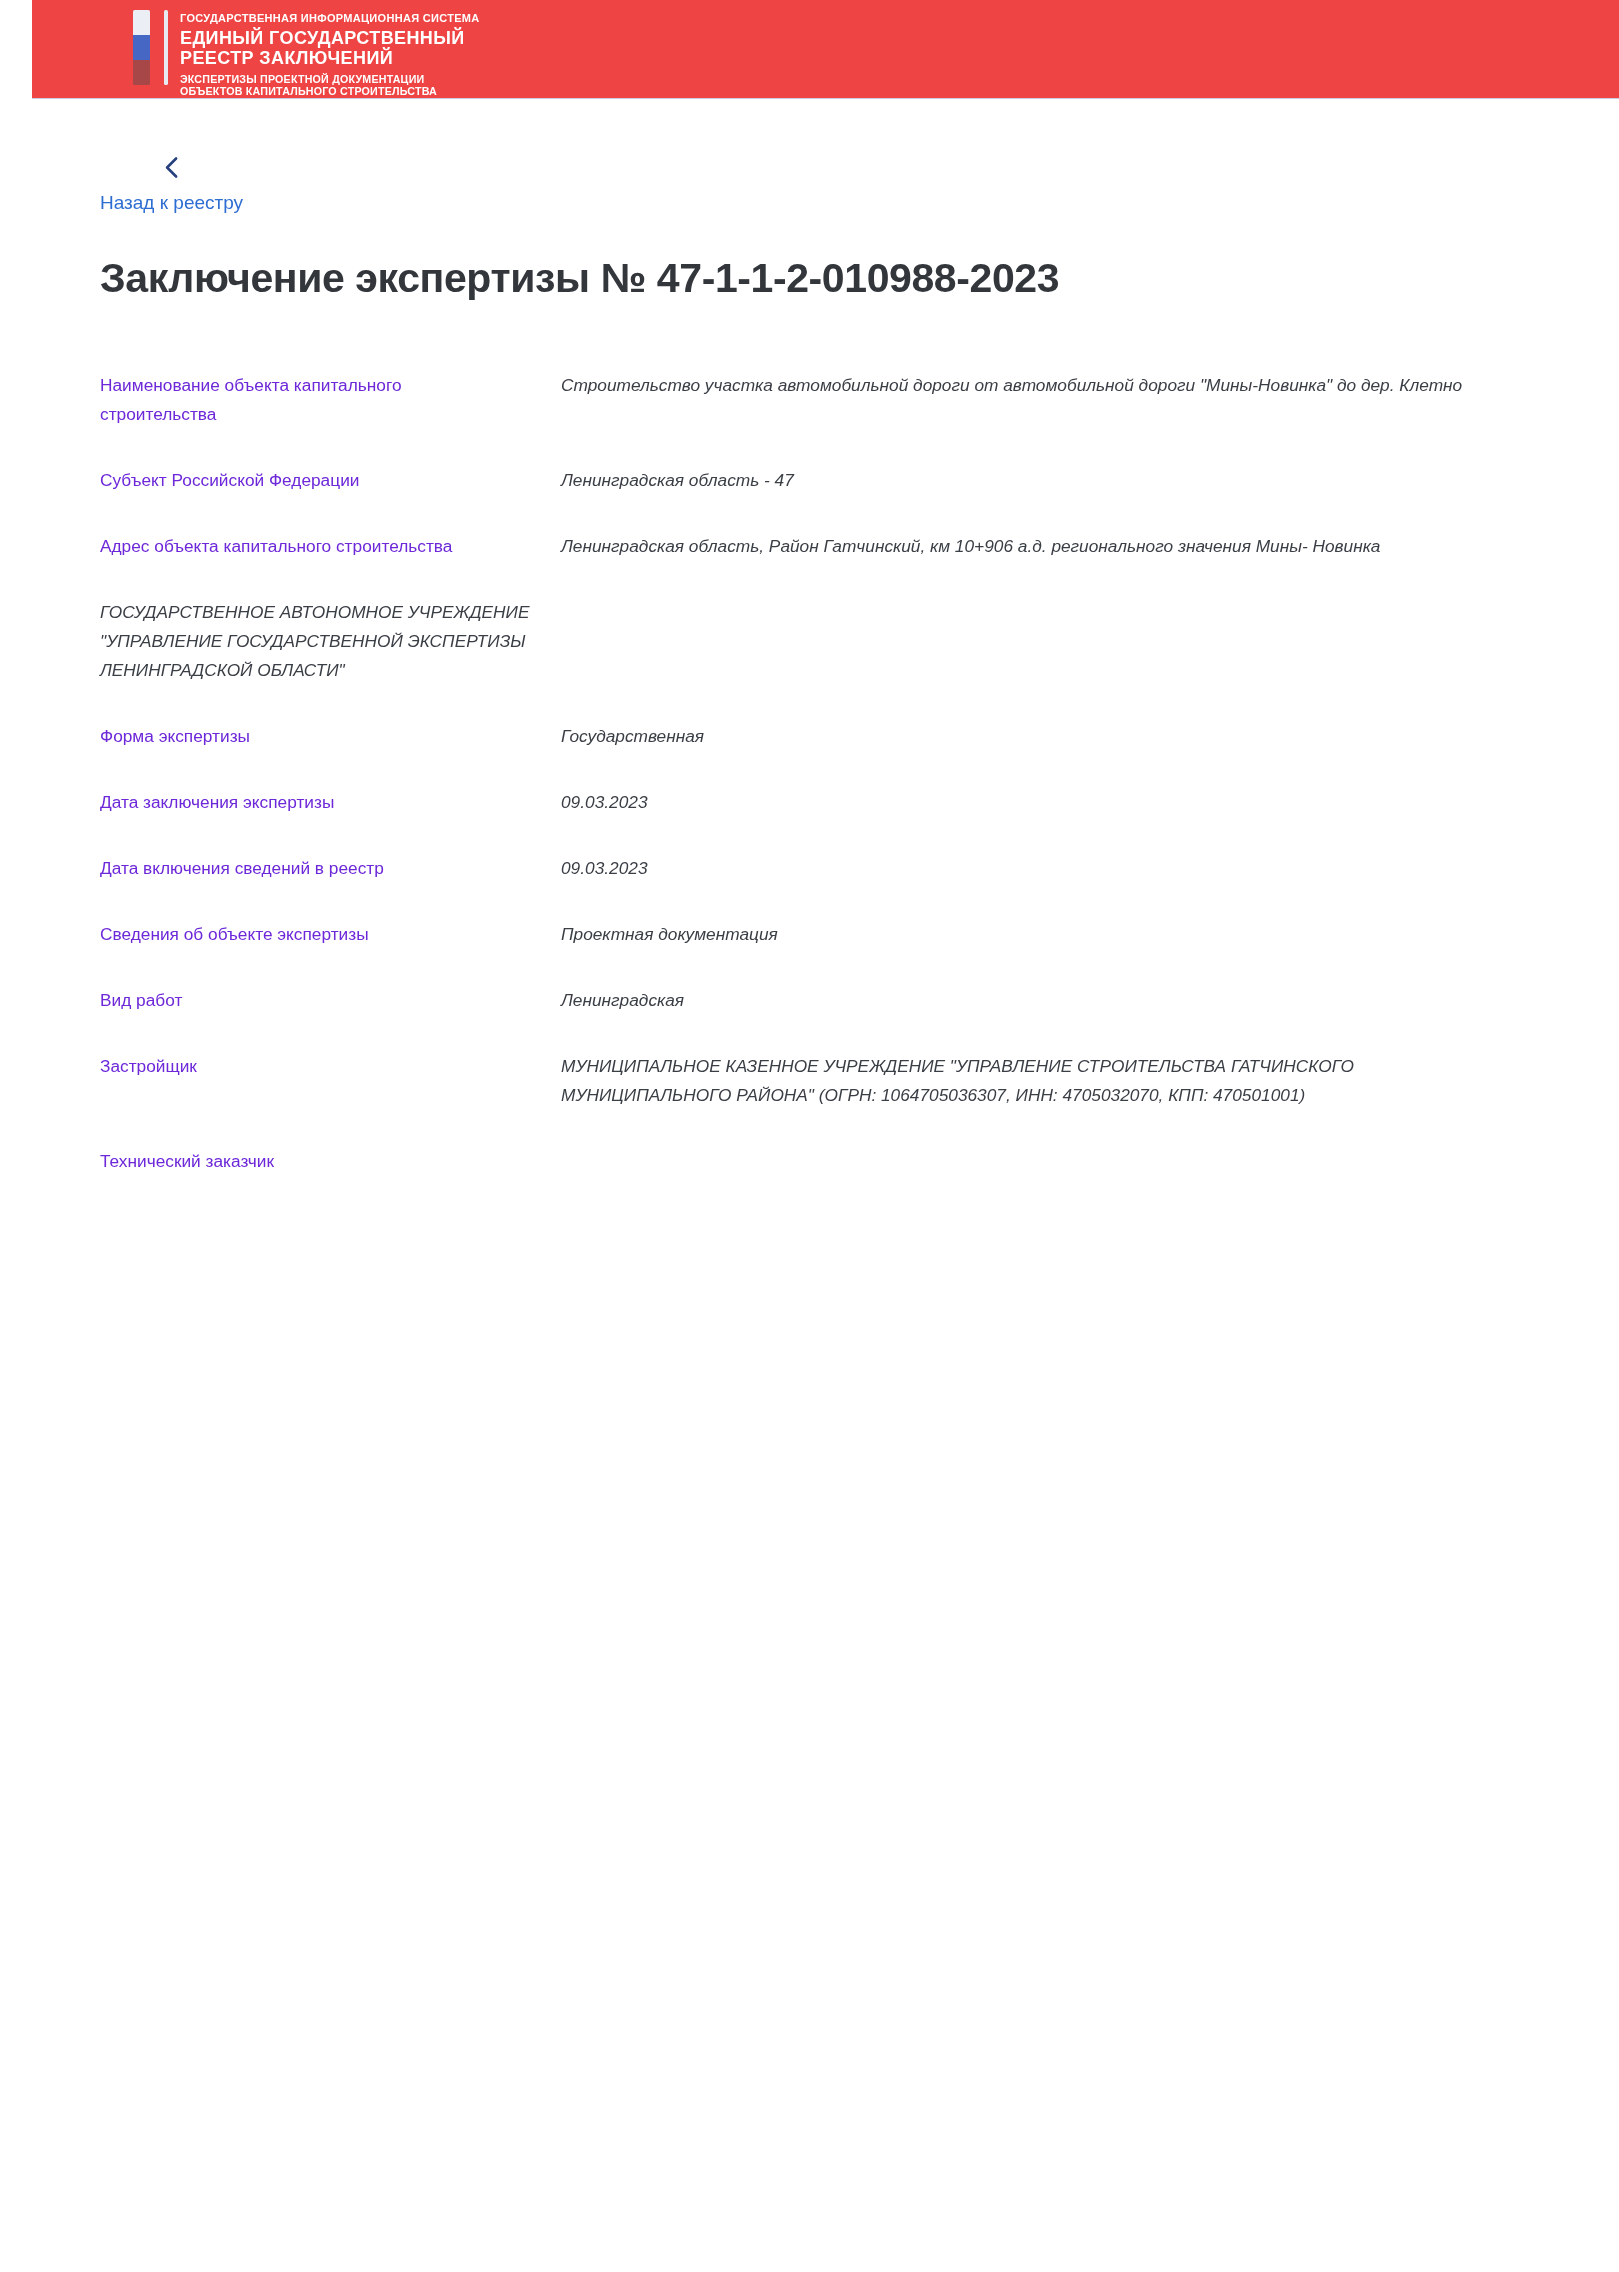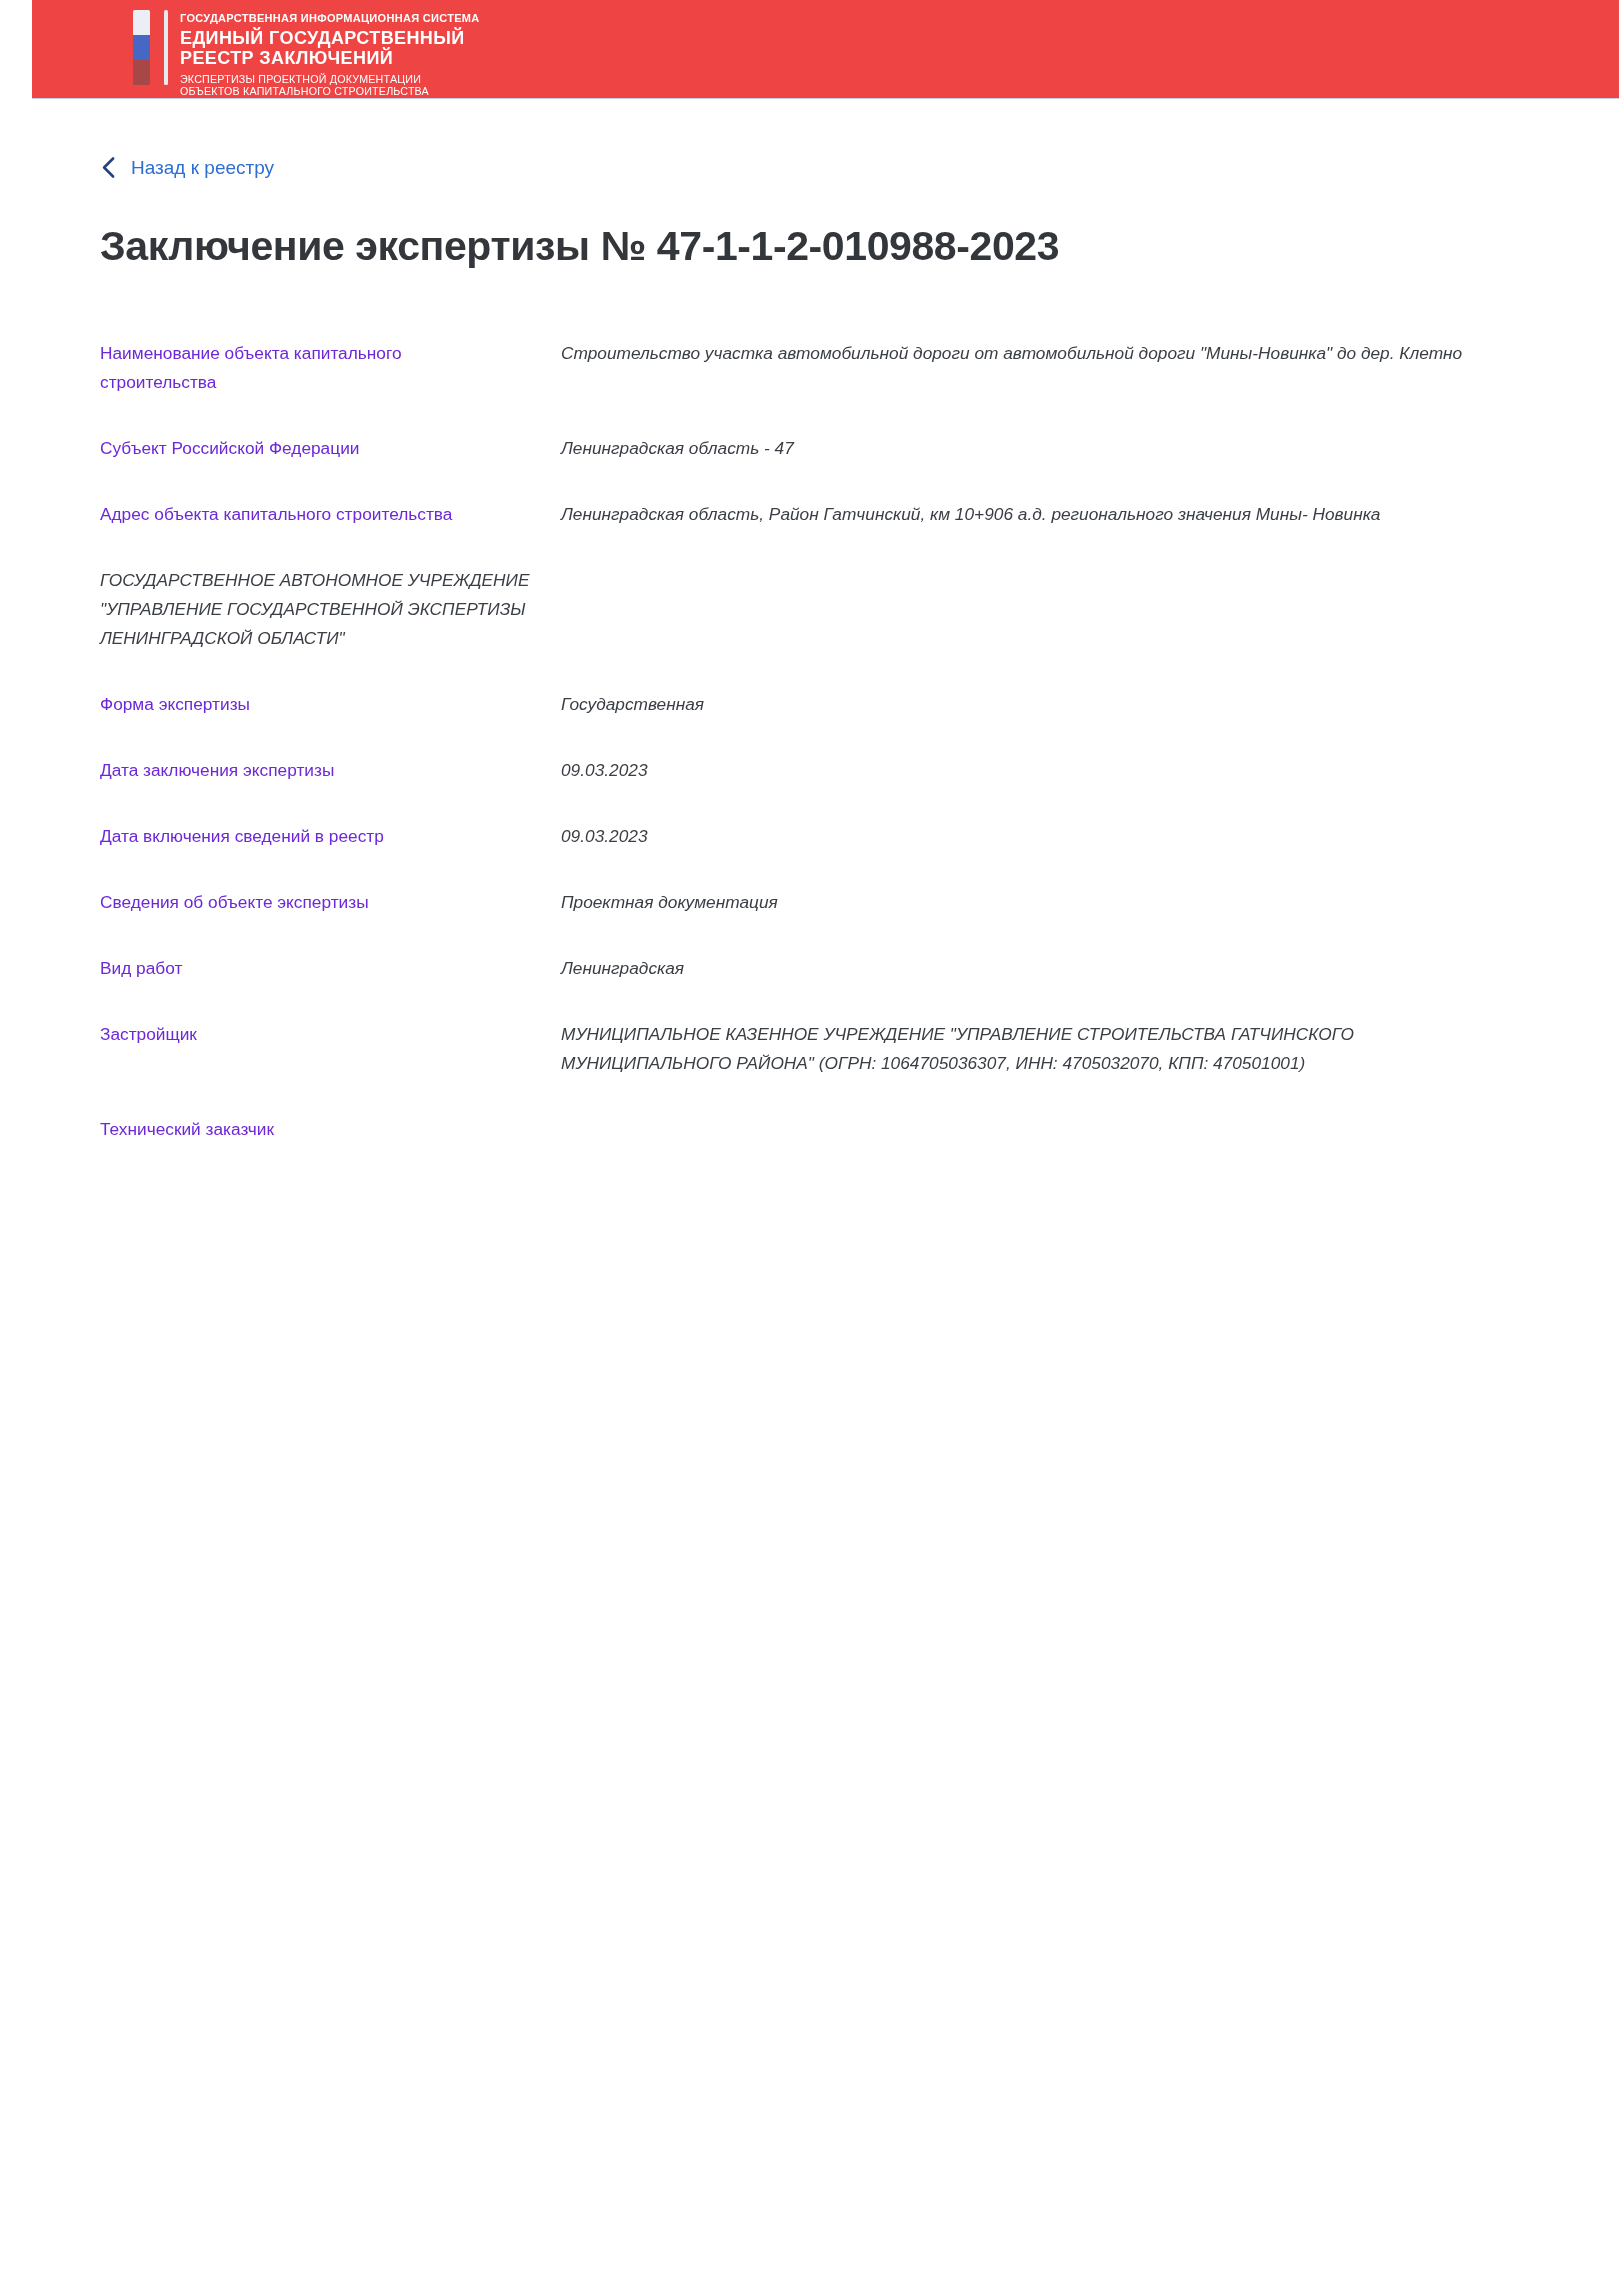--- a/index.html
+++ b/index.html
@@ -41,34 +41,34 @@
     letter-spacing: 0.3px; line-height: 13px; margin-top: 1.6px;
     white-space: nowrap;
   }
   .lt-main {
     font-size: 18px; font-weight: 700;
     letter-spacing: 0.4px; line-height: 20.6px;
     white-space: nowrap;
   }
   .lt-main.first { margin-top: 3.3px; }
   .lt-sub {
-    font-size: 10.7px; font-weight: 400;
+    font-size: 10.7px; font-weight: 700;
     letter-spacing: 0.2px; line-height: 12px;
     white-space: nowrap;
   }
   .lt-sub.first { margin-top: 4.1px; }
 
   
   main { padding: 0 95px 99px 100px; }
 
   .back-link {
     margin-top: 57px;
     display: inline-flex; align-items: center; gap: 13px;
     font-size: 19px; font-weight: 500;
-    color: #2e6ed2; text-decoration: none; cursor: pointer;
+    color: #2e6ed2; text-decoration: none; cursor: pointer; flex-direction: column;
   }
   .back-link .chev { display: inline-flex; flex-shrink: 0; }
 
   h1.page-title {
     margin: 40px 0 0 0;
     font-size: 41px; font-weight: 800;
     letter-spacing: -0.4px;
     color: #33373c;
     line-height: 48px;
   }

